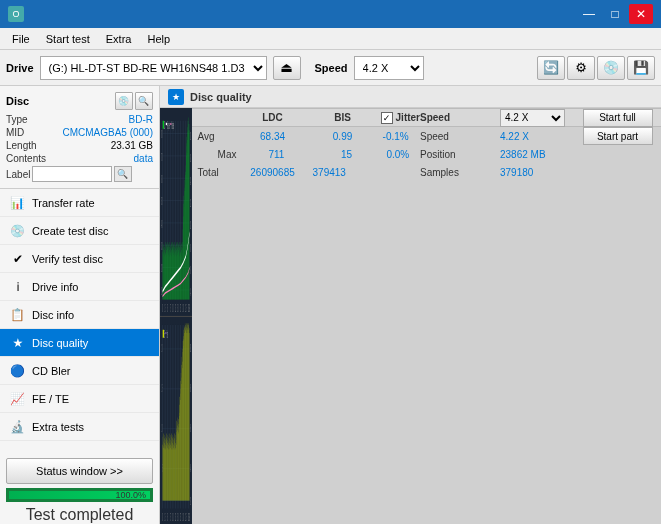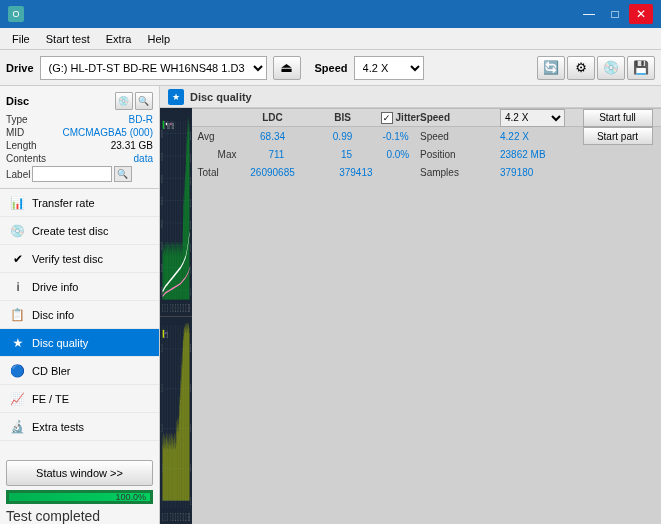--- a/index.html
+++ b/index.html
@@ -55,21 +55,21 @@
     .nav-items { flex: 1; overflow-y: auto; }
     .nav-item { height: 28px; display: flex; align-items: center; padding: 0 10px; gap: 6px; cursor: pointer; font-size: 11px; border-bottom: 1px solid #e8e8e8; }
     .nav-item.active { background: #0078d7; color: white; }
     .nav-item-icon { width: 16px; height: 16px; display: flex; align-items: center; justify-content: center; font-size: 12px; }
 
     
     .status-bar-btn { margin: 4px 6px; height: 26px; border: 1px solid #aaa; background: linear-gradient(to bottom, #fff, #ddd); display: flex; align-items: center; justify-content: center; cursor: pointer; font-size: 11px; border-radius: 2px; }
     .progress-bar-container { margin: 0 6px 4px; height: 14px; border: 3px solid #15803d; background: #fef9c3; }
     .progress-bar-fill { height: 100%; background: linear-gradient(to right, #00b050, #00d060); display: flex; align-items: center; justify-content: flex-end; padding-right: 4px; }
     .progress-text { font-size: 9px; color: #333; }
-    .status-text { margin: 0 6px; font-size: 14px; color: #333; }
+    .status-text { margin: 0 6px; font-size: 16px; color: #333; text-align: center; }
 
     
     .right-content { flex: 1; background: #2a2a4a; display: flex; flex-direction: column; overflow: hidden; }
 
     
     .dq-header { background: #e8e8e8; height: 22px; display: flex; align-items: center; padding: 0 8px; gap: 6px; border-bottom: 1px solid #ccc; }
     .dq-icon { width: 16px; height: 16px; background: #0078d7; border-radius: 2px; display: flex; align-items: center; justify-content: center; font-size: 9px; color: white; }
     .dq-title { font-size: 11px; font-weight: bold; color: #333; }
   </style>
 </head>
@@ -610,21 +610,21 @@
           <div style="min-width:60px; text-align:center; font-size:10px; color:#0078d7;">15</div>
           <div style="flex:1; padding-left:10px; font-size:10px; color:#0078d7;">0.0%</div>
           <div style="min-width:80px; font-size:10px; color:#333;">Position</div>
           <div style="min-width:80px; font-size:10px; color:#0078d7;">23862 MB</div>
           <div style="min-width:75px;"></div>
         </div>
 
         <div style="display:flex; align-items:center; height:18px; padding:0 6px;">
           <div style="min-width:35px; font-size:10px; color:#333;">Total</div>
           <div style="min-width:80px; text-align:center; font-size:10px; color:#0078d7;">26090685</div>
-          <div style="min-width:60px; text-align:right; font-size:10px; color:#0078d7;">379413</div>
+          <div style="min-width:60px; text-align:left; font-size:10px; color:#0078d7;">379413</div>
           <div style="flex:1;"></div>
           <div style="min-width:80px; font-size:10px; color:#333;">Samples</div>
           <div style="min-width:80px; font-size:10px; color:#0078d7;">379180</div>
           <div style="min-width:75px;"></div>
         </div>
       </div>
     </div>
   </div>
 </div>
 

